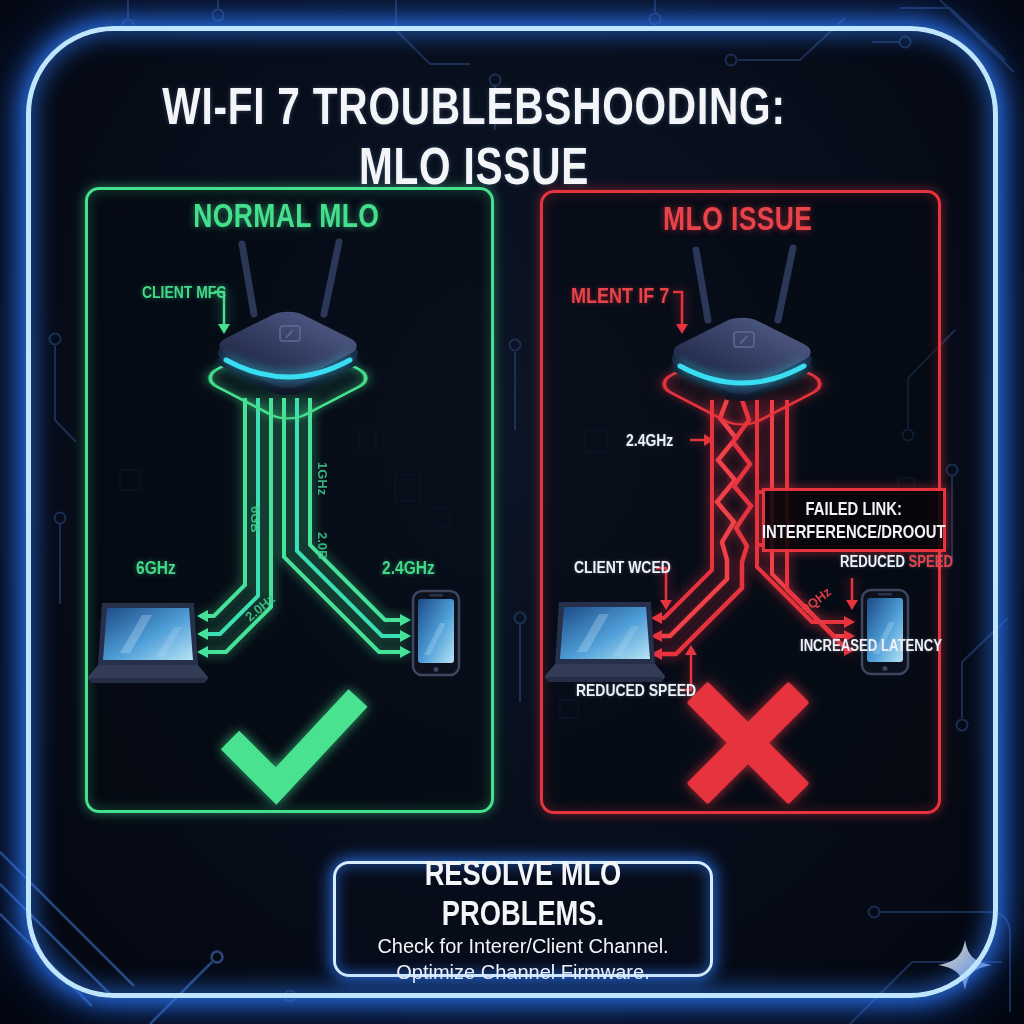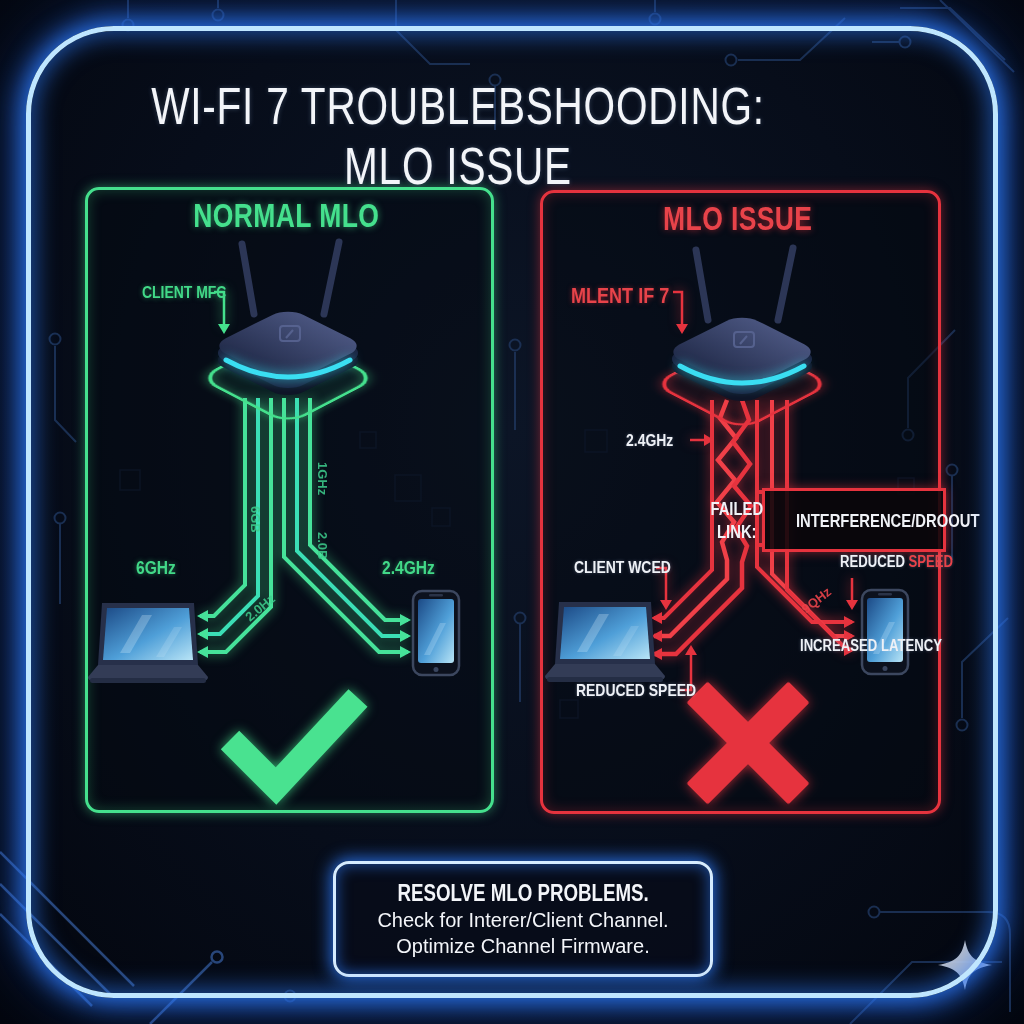--- a/index.html
+++ b/index.html
@@ -13,22 +13,22 @@
 
   
   .outer-frame{
     position:absolute;left:26px;top:26px;width:962px;height:962px;
     border:5px solid #bfe6ff;border-radius:88px;
     box-shadow:0 0 24px 6px rgba(46,125,255,.85), 0 0 60px 10px rgba(30,90,220,.35),
                inset 0 0 22px 5px rgba(46,125,255,.55);
   }
 
   .page-title{
-    position:absolute;left:0;top:76px;width:916px;text-align:center;
-    color:#f3f5f9;font-size:52px;font-weight:normal;letter-spacing:1px;
+    position:absolute;left:16px;top:76px;width:916px;text-align:center;
+    color:#f3f5f9;font-size:52px;font-weight:bold;letter-spacing:1px;
     text-shadow:0 0 6px rgba(180,210,255,.25);
   }
   .cond{display:inline-block;transform:scaleX(.78);transform-origin:center;}
   .cond-l{display:inline-block;transform:scaleX(.82);transform-origin:0 50%;}
 
   .panel{position:absolute;border-radius:14px;background:rgba(4,8,16,.45);}
   .panel.green{
     left:85px;top:187px;width:403px;height:620px;
     border:3px solid #45e08d;
     box-shadow:0 0 12px rgba(69,224,141,.5), inset 0 0 14px rgba(69,224,141,.28);
@@ -45,32 +45,32 @@
   .lbl{position:absolute;font-weight:bold;white-space:nowrap;}
   .lbl.g{color:#42d988;text-shadow:0 0 6px rgba(69,224,141,.5);}
   .lbl.r{color:#e8434a;text-shadow:0 0 6px rgba(230,51,62,.5);}
   .lbl.w{color:#eef1f6;text-shadow:0 0 4px rgba(200,220,255,.3);}
   .red-word{color:#e8434a;}
 
   .failed-box{
     position:absolute;left:762px;top:488px;width:178px;height:58px;
     border:3px solid #e6333e;background:rgba(10,6,10,.88);
     box-shadow:0 0 10px rgba(230,51,62,.55);
-    display:flex;flex-direction:row;align-items:center;justify-content:center;
+    display:flex;flex-direction:column;align-items:center;justify-content:center;
     color:#f0f2f7;font-weight:bold;font-size:19px;line-height:23px;text-align:center;
   }
 
   .footer-box{
     position:absolute;left:333px;top:861px;width:374px;height:110px;
     border:3px solid #d6ecff;border-radius:16px;background:rgba(8,13,26,.65);
     box-shadow:0 0 16px 3px rgba(46,125,255,.8), inset 0 0 14px 2px rgba(46,125,255,.5);
     display:flex;flex-direction:column;align-items:center;justify-content:center;
     color:#f3f5f9;text-align:center;
   }
-  .footer-heading{font-size:24px;font-weight:bold;}
+  .footer-heading{font-size:35px;font-weight:bold;}
   .footer-line{font-size:20px;font-weight:normal;line-height:26px;}
 
   .glow-g{filter:drop-shadow(0 0 6px rgba(69,224,141,.75));}
   .glow-r{filter:drop-shadow(0 0 6px rgba(230,51,62,.75));}
   .glow-c{filter:drop-shadow(0 0 6px rgba(58,222,242,.9));}
 </style>
 </head>
 <body>
 
 <div id="canvas">

